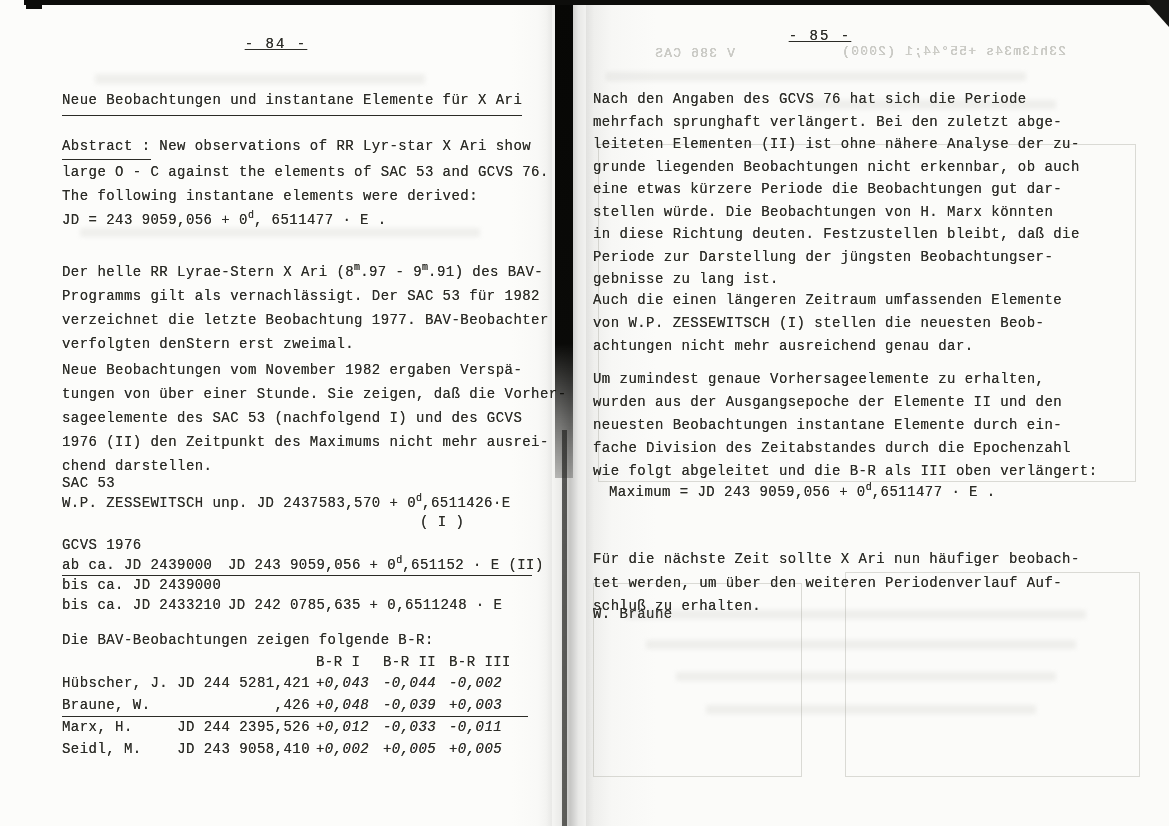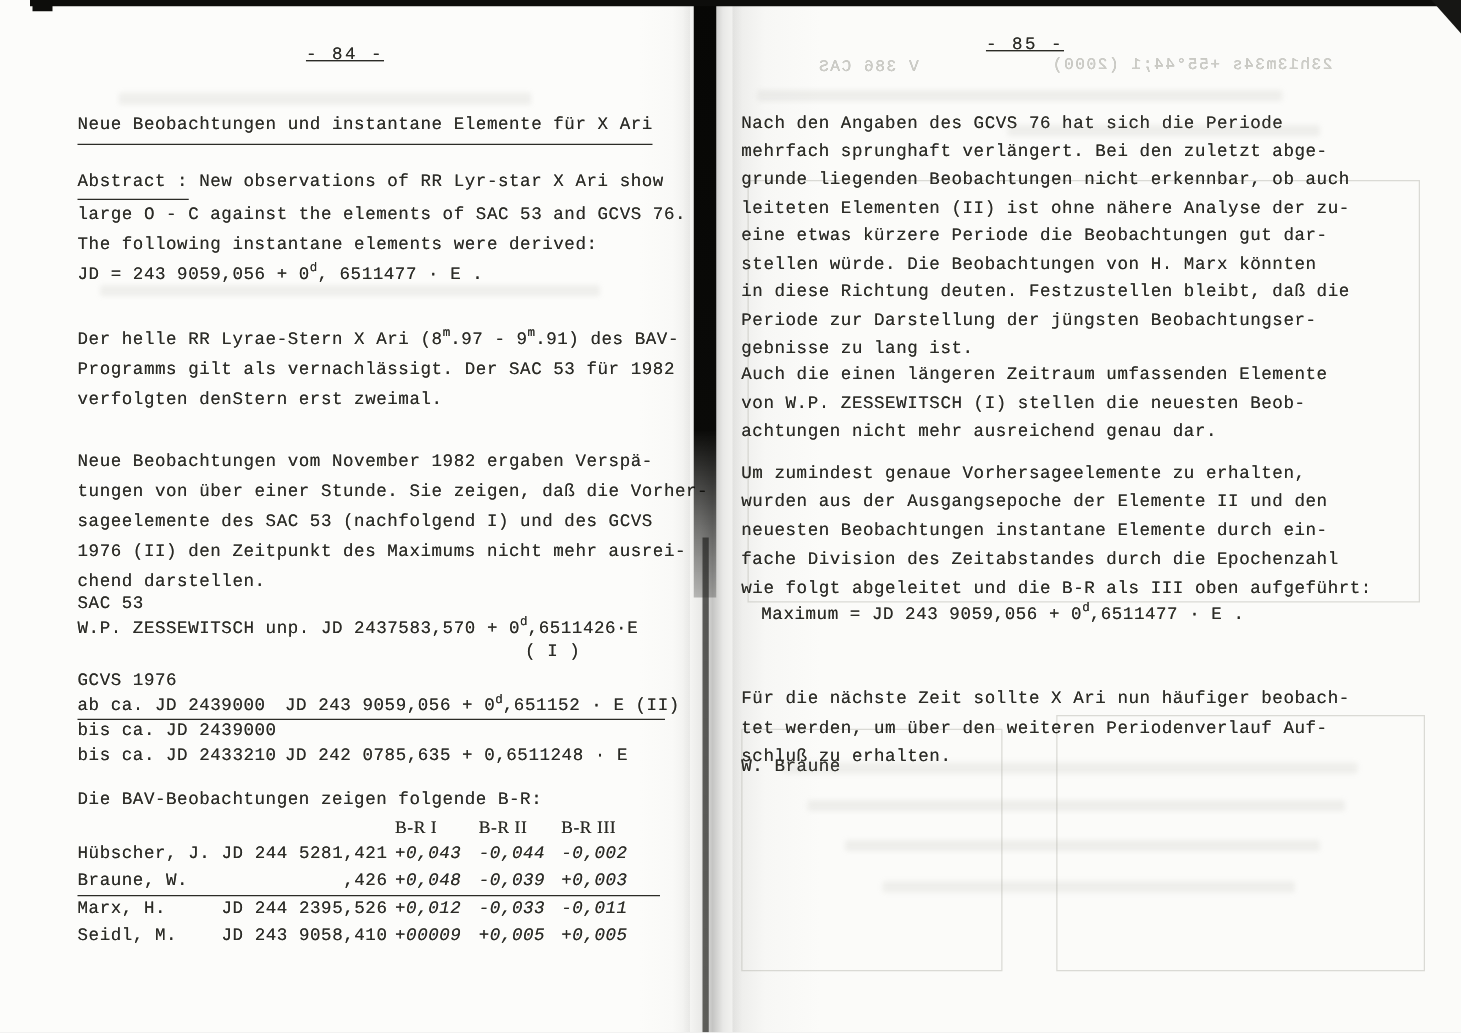--- a/index.html
+++ b/index.html
@@ -29,21 +29,21 @@
   .g-row{display:grid;grid-template-columns:166px auto;}
   .g-row.underlined{border-bottom:1.5px solid #2b2b26;}
   .sac-roman{padding-left:358px;}
   
   .br-table{width:466px;}
   .br-row{display:grid;grid-template-columns:113px 135px 67px 66px 70px;}
   .br-row .jd{text-align:right;}
   .br-row .v{padding-left:6px;font-style:italic;}
   .br-row.underlined{border-bottom:1.5px solid #2b2b26;}
   .br-head{display:grid;grid-template-columns:248px 67px 66px 70px;}
-  .br-head .h{padding-left:6px;font-family:Liberation Serif, serif;}
+  .br-head .h{padding-left:6px;}
   
   .top-edge{position:absolute;top:0;left:24px;right:0;height:5px;background:#0d0d0b;}
   .top-edge-nub{position:absolute;top:0;left:26px;width:16px;height:9px;background:#0d0d0b;}
   .corner-wedge{position:absolute;top:0;right:0;width:0;height:0;
     border-top:27px solid #161614;border-left:24px solid transparent;}
   .gutter-shadow{position:absolute;left:546px;top:0;width:48px;height:100%;
     background:linear-gradient(to right,rgba(0,0,0,0) 0%,rgba(0,0,0,0.07) 30%,rgba(0,0,0,0.22) 50%,rgba(0,0,0,0.08) 68%,rgba(0,0,0,0) 100%);}
   .gutter-dark{position:absolute;left:555px;top:0;width:18px;height:478px;
     background:linear-gradient(to bottom,#070705 0%,#0a0a08 72%,rgba(10,10,8,0.55) 88%,rgba(10,10,8,0.25) 100%);
     filter:blur(0.4px);}
@@ -73,20 +73,21 @@
           <div class="line">large O - C against the elements of SAC 53 and GCVS 76.</div>
           <div class="line">The following instantane elements were derived:</div>
         </div>
       <div class="line"><span>JD = 243 9059,056 + 0</span><span class="ts">d</span><span>, 6511477 · E .</span></div>
     </div>
 
     <div class="block lh24" style="left:62px;top:260px;">
       <div class="line"><span>Der helle RR Lyrae-Stern X Ari (8</span><span class="ts">m</span><span>.97 - 9</span><span class="ts">m</span><span>.91) des BAV-</span></div>
       <div>
           <div class="line">Programms gilt als vernachlässigt. Der SAC 53 für 1982</div>
+          <div class="line">verzeichnet die letzte Beobachtung 1977. BAV-Beobachter</div>
           <div class="line">verfolgten denStern erst zweimal.</div>
         </div>
     </div>
 
     <div class="block lh24" style="left:62px;top:358px;">
       <div>
           <div class="line">Neue Beobachtungen vom November 1982 ergaben Verspä-</div>
           <div class="line">tungen von über einer Stunde. Sie zeigen, daß die Vorher-</div>
           <div class="line">sageelemente des SAC 53 (nachfolgend I) und des GCVS</div>
           <div class="line">1976 (II) den Zeitpunkt des Maximums nicht mehr ausrei-</div>
@@ -140,21 +141,21 @@
       <div class="br-row">
         <span class="line">Marx, H.</span>
         <span class="line jd">JD 244 2395,526</span>
         <span class="line v">+0,012</span>
         <span class="line v">-0,033</span>
         <span class="line v">-0,011</span>
       </div>
       <div class="br-row">
         <span class="line">Seidl, M.</span>
         <span class="line jd">JD 243 9058,410</span>
-        <span class="line v">+00009</span>
+        <span class="line v">+0,002</span>
         <span class="line v">+0,005</span>
         <span class="line v">+0,005</span>
       </div>
     </div>
 
     <div class="smudge" style="left:95px;top:74px;width:330px;height:10px;"></div>
     <div class="smudge" style="left:80px;top:228px;width:400px;height:9px;"></div>
   </div>
 
   <div class="page page-right">
@@ -162,22 +163,22 @@
     <div class="ghost-box" style="left:12px;top:144px;width:536px;height:336px;"></div>
     <div class="ghost-box" style="left:7px;top:583px;width:207px;height:192px;"></div>
     <div class="ghost-box" style="left:259px;top:572px;width:293px;height:203px;"></div>
 
     <div class="block pagenum lh24" style="left:54px;top:24px;width:360px;">- 85 -</div>
 
     <div class="block lh225" style="left:7px;top:88px;">
       <div>
           <div class="line">Nach den Angaben des GCVS 76 hat sich die Periode</div>
           <div class="line">mehrfach sprunghaft verlängert. Bei den zuletzt abge-</div>
+          <div class="line">leiteten Elementen (II) ist ohne nähere Analyse der zu-</div>
           <div class="line">grunde liegenden Beobachtungen nicht erkennbar, ob auch</div>
-          <div class="line">leiteten Elementen (II) ist ohne nähere Analyse der zu-</div>
           <div class="line">eine etwas kürzere Periode die Beobachtungen gut dar-</div>
           <div class="line">stellen würde. Die Beobachtungen von H. Marx könnten</div>
           <div class="line">in diese Richtung deuten. Festzustellen bleibt, daß die</div>
           <div class="line">Periode zur Darstellung der jüngsten Beobachtungser-</div>
           <div class="line">gebnisse zu lang ist.</div>
         </div>
     </div>
 
     <div class="block lh23" style="left:7px;top:289px;">
       <div>
@@ -186,21 +187,21 @@
           <div class="line">achtungen nicht mehr ausreichend genau dar.</div>
         </div>
     </div>
 
     <div class="block lh23" style="left:7px;top:368px;">
       <div>
           <div class="line">Um zumindest genaue Vorhersageelemente zu erhalten,</div>
           <div class="line">wurden aus der Ausgangsepoche der Elemente II und den</div>
           <div class="line">neuesten Beobachtungen instantane Elemente durch ein-</div>
           <div class="line">fache Division des Zeitabstandes durch die Epochenzahl</div>
-          <div class="line">wie folgt abgeleitet und die B-R als III oben aufgeführt:</div>
+          <div class="line">wie folgt abgeleitet und die B-R als III oben verlängert:</div>
         </div>
     </div>
 
     <div class="block lh24" style="left:23px;top:480px;">
       <div class="line"><span>Maximum = JD 243 9059,056 + 0</span><span class="ts">d</span><span>,6511477 · E .</span></div>
     </div>
 
     <div class="block lh235" style="left:7px;top:524px;">
       <div>
           <div class="line">Für die nächste Zeit sollte X Ari nun häufiger beobach-</div>

